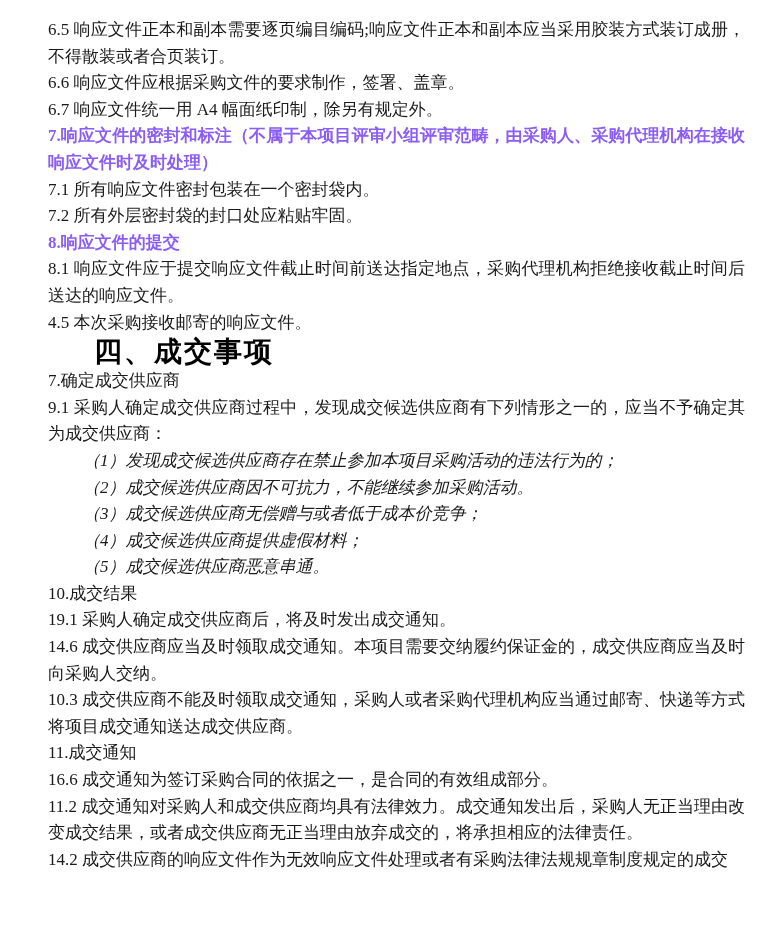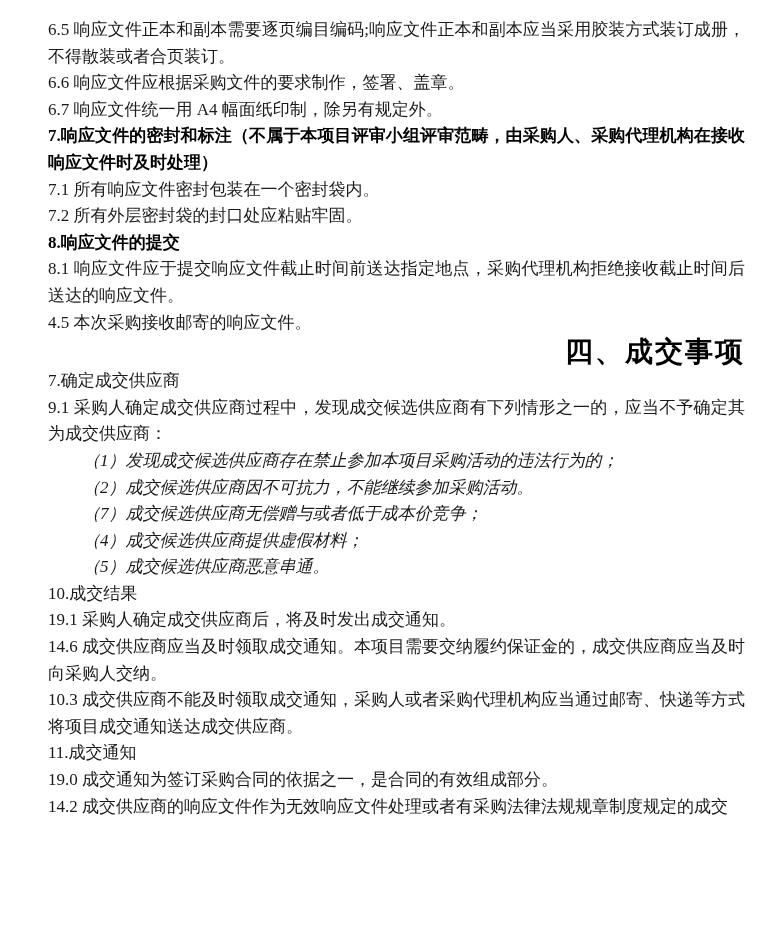--- a/index.html
+++ b/index.html
@@ -25,33 +25,33 @@
   .para {
     margin: 0;
     font-size: 17px;
     line-height: 26.6px;
     text-align: justify;
     text-justify: inter-ideograph;
     word-break: break-all;
   }
   .bold {
     font-weight: bold;
-    color: #000000;
+    color: #8b5cf6;
   }
   .indent {
     padding-left: 35px;
     font-style: italic;
   }
   .chapter {
     margin: 0;
     padding-left: 46px;
     font-size: 28px;
     line-height: 32px;
     font-weight: bold;
-    text-align: right;
+    text-align: left;
     letter-spacing: 2px;
     color: #000000;
     font-family: "Liberation Serif", "DejaVu Serif", serif;
   }
 </style>
 </head>
 <body>
 
 <div class="page">
   <p class="para">6.5 响应文件正本和副本需要逐页编目编码;响应文件正本和副本应当采用胶装方式装订成册，不得散装或者合页装订。</p>
@@ -61,23 +61,24 @@
   <p class="para">7.1 所有响应文件密封包装在一个密封袋内。</p>
   <p class="para">7.2 所有外层密封袋的封口处应粘贴牢固。</p>
   <p class="para bold">8.响应文件的提交</p>
   <p class="para">8.1 响应文件应于提交响应文件截止时间前送达指定地点，采购代理机构拒绝接收截止时间后送达的响应文件。</p>
   <p class="para">4.5 本次采购接收邮寄的响应文件。</p>
   <h1 class="chapter">四、成交事项</h1>
   <p class="para">7.确定成交供应商</p>
   <p class="para">9.1 采购人确定成交供应商过程中，发现成交候选供应商有下列情形之一的，应当不予确定其为成交供应商：</p>
   <p class="para indent">（1）发现成交候选供应商存在禁止参加本项目采购活动的违法行为的；</p>
   <p class="para indent">（2）成交候选供应商因不可抗力，不能继续参加采购活动。</p>
-  <p class="para indent">（7）成交候选供应商无偿赠与或者低于成本价竞争；</p>
+  <p class="para indent">（3）成交候选供应商无偿赠与或者低于成本价竞争；</p>
   <p class="para indent">（4）成交候选供应商提供虚假材料；</p>
   <p class="para indent">（5）成交候选供应商恶意串通。</p>
   <p class="para">10.成交结果</p>
   <p class="para">19.1 采购人确定成交供应商后，将及时发出成交通知。</p>
   <p class="para">14.6 成交供应商应当及时领取成交通知。本项目需要交纳履约保证金的，成交供应商应当及时向采购人交纳。</p>
   <p class="para">10.3 成交供应商不能及时领取成交通知，采购人或者采购代理机构应当通过邮寄、快递等方式将项目成交通知送达成交供应商。</p>
   <p class="para">11.成交通知</p>
-  <p class="para">19.0 成交通知为签订采购合同的依据之一，是合同的有效组成部分。</p>
+  <p class="para">16.6 成交通知为签订采购合同的依据之一，是合同的有效组成部分。</p>
+  <p class="para">11.2 成交通知对采购人和成交供应商均具有法律效力。成交通知发出后，采购人无正当理由改变成交结果，或者成交供应商无正当理由放弃成交的，将承担相应的法律责任。</p>
   <p class="para">14.2 成交供应商的响应文件作为无效响应文件处理或者有采购法律法规规章制度规定的成交</p>
 </div>
 
 </body></html>

